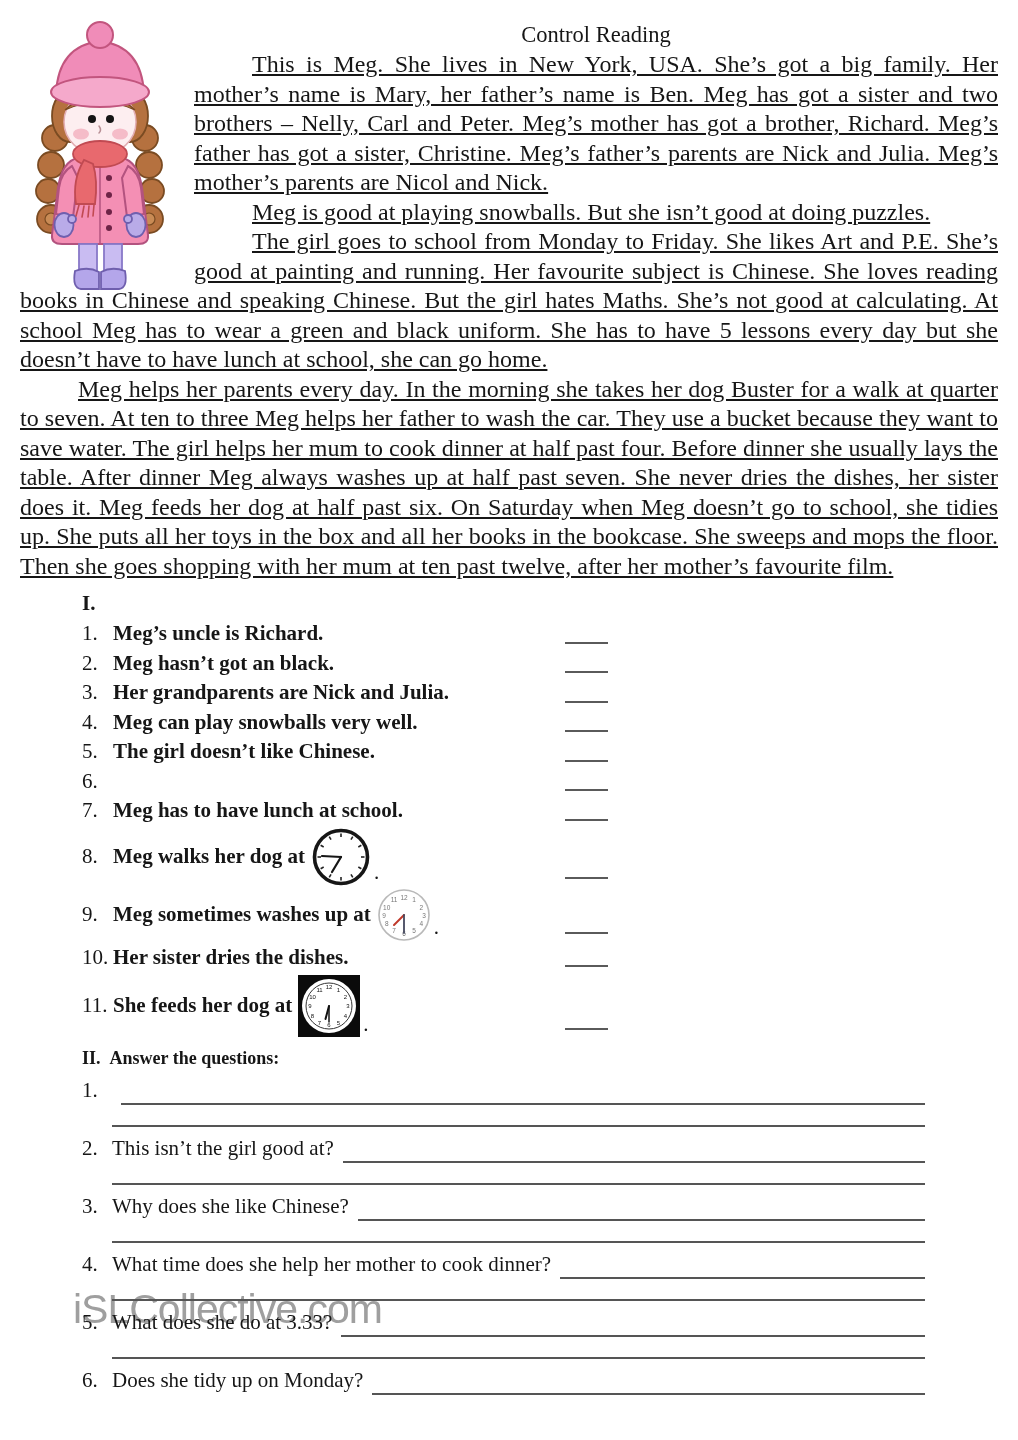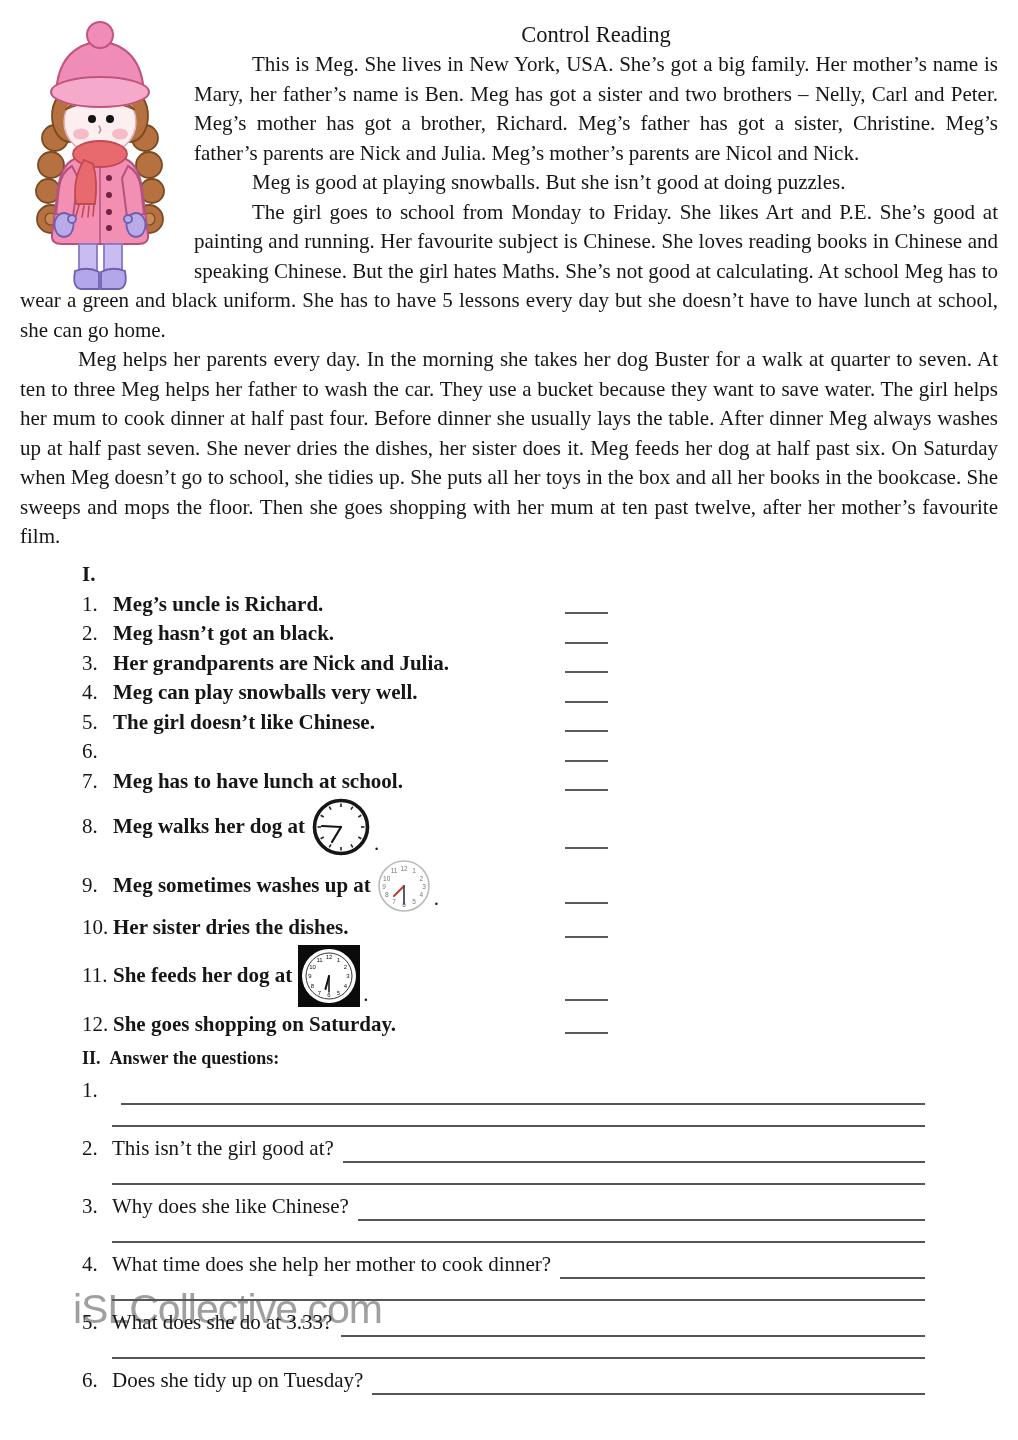--- a/index.html
+++ b/index.html
@@ -21,22 +21,22 @@
     color:#8a8a8a; opacity:.82; z-index:0;
   }
   .content { position:relative; z-index:1; }
   .girl { float:left; width:160px; height:258px; margin:0 14px 2px 0; }
   .girl svg { display:block; overflow:visible; }
   .title {
     text-align:center; font-weight:normal; font-size:22.5px;
     line-height:30px; 
   }
   .para {
-    font-size:21px; line-height:29.5px;
-    text-align:justify; text-indent:58px;
+    font-size:24px; line-height:29.5px;
+    text-align:justify; text-indent:58px;text-decoration:underline;
   }
   .s1head {
     display:flex; font-weight:bold; font-size:21px;
     line-height:30px; margin:7px 0 1px 62px;
   }
   .s1num { width:64px; }
   .tf-list { margin-left:62px; width:526px; }
   .titem { display:flex; height:29.5px; font-size:21px; line-height:29.5px; }
   .tnum { width:31px; flex:none; }
   .ttext { flex:none; white-space:nowrap;font-weight:bold; }
@@ -271,25 +271,20 @@
               <text x="21.5" y="16.5">11</text>
     </g>
     <g stroke="#111" stroke-linecap="round">
       <line x1="31" y1="31" x2="27.5" y2="44" stroke-width="2"></line>
       <line x1="31" y1="31" x2="31" y2="47" stroke-width="1.5"></line>
     </g>
   </svg>
           <span class="tsuffix">.</span>
           <span class="tblank"></span>
         </div>
-        <div class="titem">
-          <span class="tnum">12.</span>
-          <span class="ttext">She goes shopping on Saturday.</span>
-          <span class="tblank"></span>
-        </div>
       </div>
 
     <div class="s2head">
       <span class="s2num">II.</span><span>Answer the questions:</span>
     </div>
 
     <div class="q-list" id="questions">
         <div class="qblock">
           <div class="qrow">
             <span class="qnum">1.</span>
@@ -325,20 +320,20 @@
           <div class="qrow">
             <span class="qnum">5.</span>
             <span class="qtext">What does she do at 3.33?</span>
             <span class="qfill"></span>
           </div>
           <div class="qline"></div>
         </div>
         <div class="qblock">
           <div class="qrow">
             <span class="qnum">6.</span>
-            <span class="qtext">Does she tidy up on Tuesday?</span>
+            <span class="qtext">Does she tidy up on Monday?</span>
             <span class="qfill"></span>
           </div>
         </div>
       </div>
 
   </div>
 </div>
 
 </body></html>

